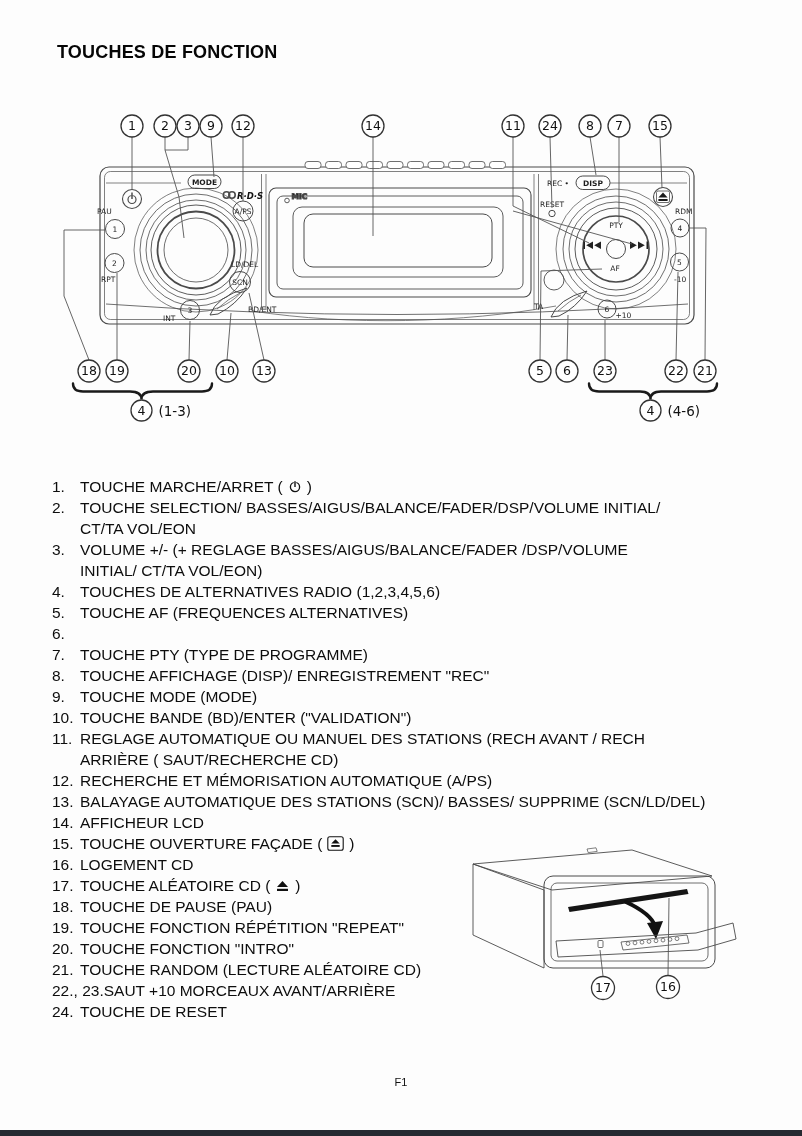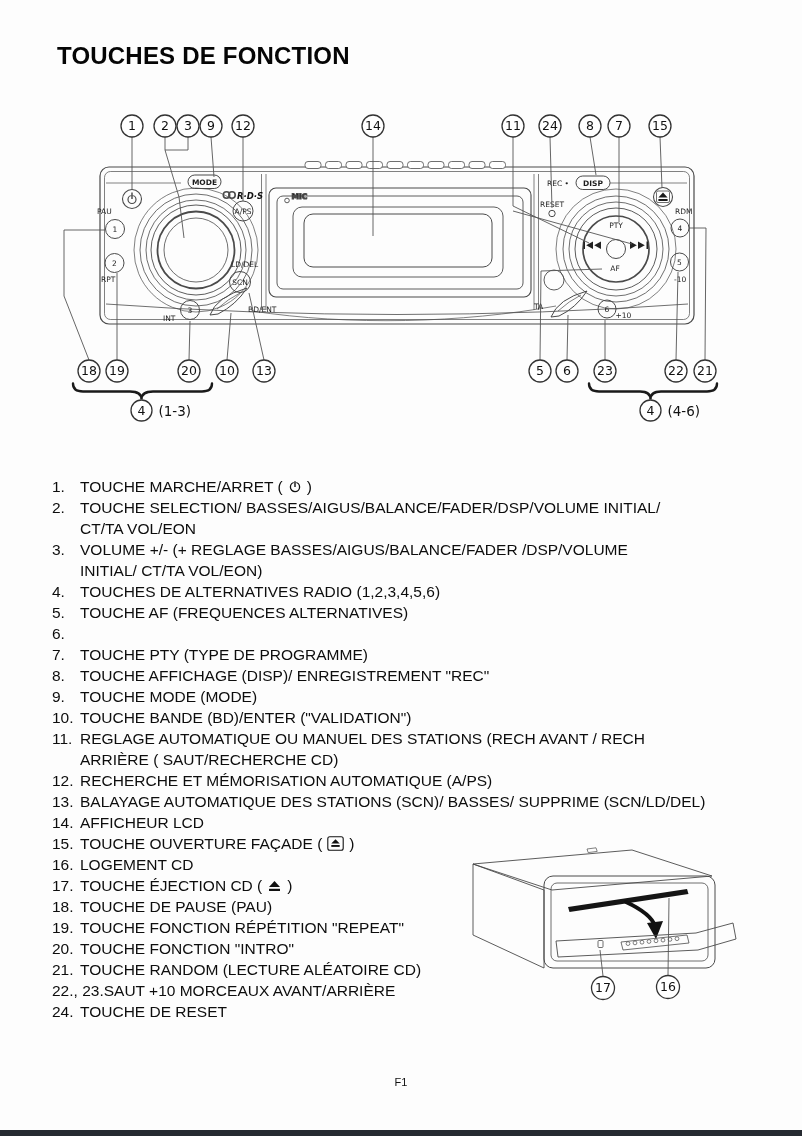--- a/index.html
+++ b/index.html
@@ -1,21 +1,21 @@
 <!DOCTYPE html>
 <html><head>
 <meta charset="utf-8">
 <style>
   html,body{margin:0;padding:0;}
   body{
     width:802px;height:1136px;position:relative;background:#fdfdfd;
     font-family:"Liberation Sans",sans-serif;color:#0c0c0c;overflow:hidden;
   }
   .title{
-    position:absolute;left:57px;top:42px;font-size:24px;font-weight:700;
+    position:absolute;left:57px;top:42px;font-size:18px;font-weight:700;
     letter-spacing:.2px;color:#050505;margin:0;
   }
   svg.diagram{position:absolute;left:0;top:0;}
   .ln{stroke:#4a4a4a;fill:none;}
   .callout circle{fill:#fff;stroke:#333;stroke-width:1.3;}
   .callout text{fill:#111;font-family:"DejaVu Sans",sans-serif;font-size:12.5px;text-anchor:middle;}
   .lead{stroke:#555;stroke-width:.9;fill:none;}
   .lbl{fill:#1d1d1d;font-family:"DejaVu Sans",sans-serif;font-size:7.5px;}
   .lblm{text-anchor:middle;}
   .list{
@@ -447,21 +447,21 @@
         </svg><span>)</span></span>
   </div>
 
   <div class="li">
       <span class="num">16.</span>
       <span class="txt">LOGEMENT CD</span>
     </div>
 
   <div class="li">
     <span class="num">17.</span>
-    <span class="txt"><span>TOUCHE ÉJECTION CD (</span><svg class="inline-ic" width="15" height="13" viewBox="0 0 15 13">
+    <span class="txt"><span>TOUCHE ALÉATOIRE CD (</span><svg class="inline-ic" width="15" height="13" viewBox="0 0 15 13">
           <polygon points="7.5,1 2,7 13,7" fill="#111"></polygon>
           <rect x="2" y="8.8" width="11" height="2.2" fill="#111"></rect>
         </svg><span>)</span></span>
   </div>
 
   <div class="li">
       <span class="num">18.</span>
       <span class="txt">TOUCHE DE PAUSE (PAU)</span>
     </div>
   <div class="li">

